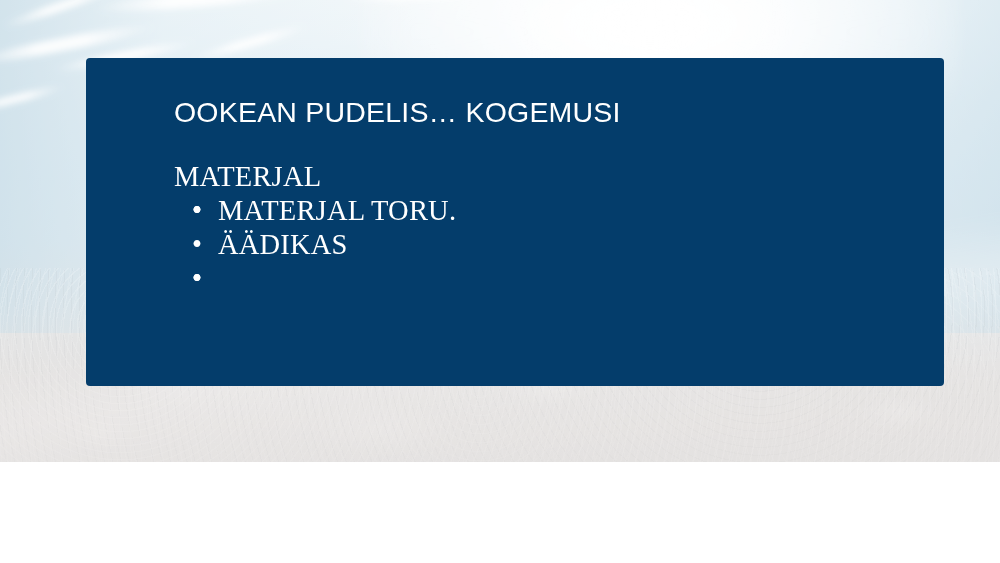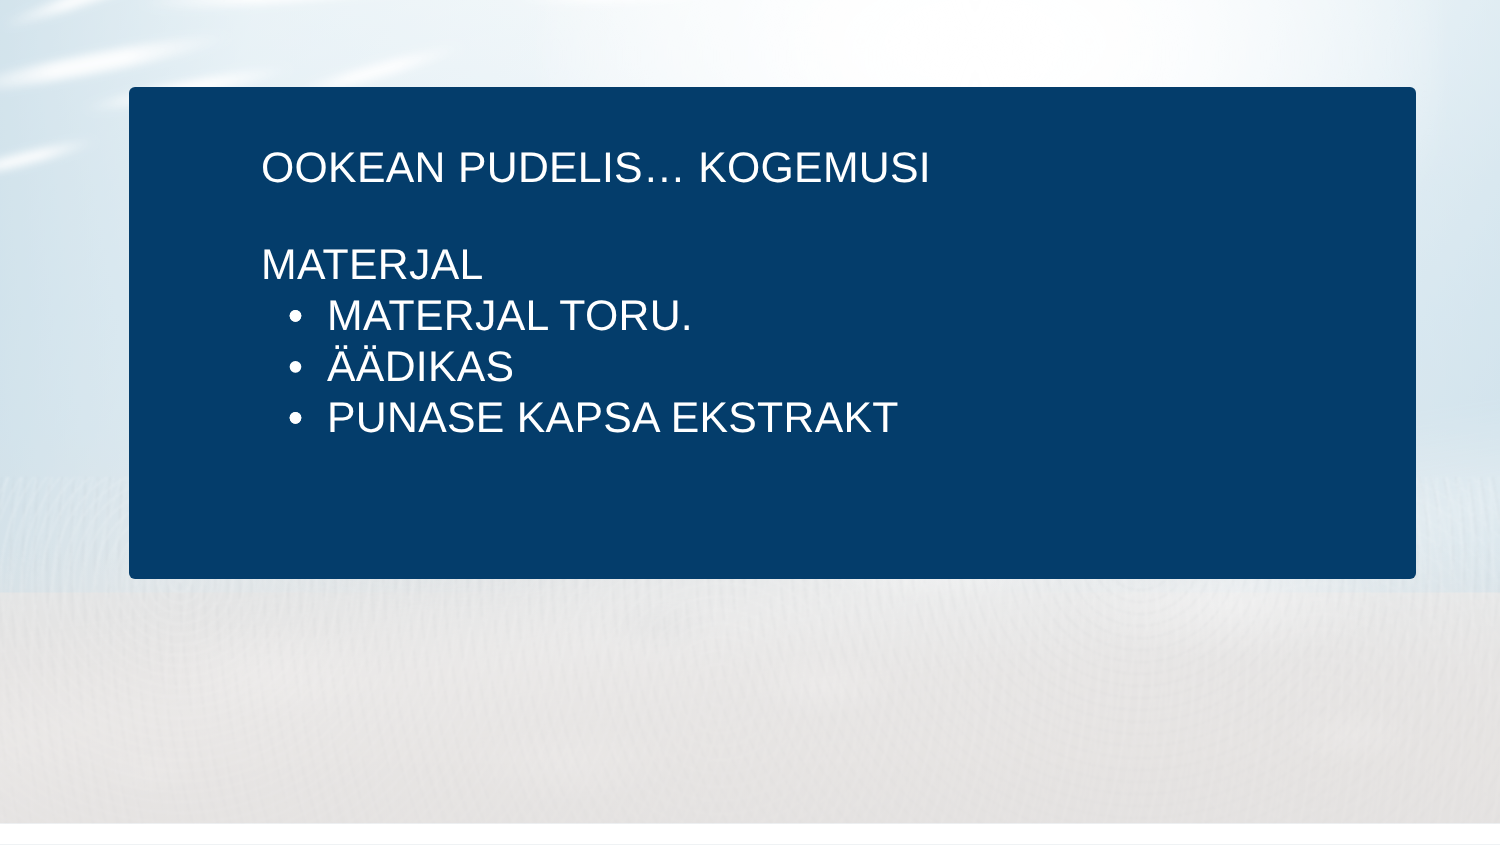--- a/index.html
+++ b/index.html
@@ -8,21 +8,21 @@
     padding: 0;
     background: #ffffff;
   }
   body {
     font-family: "Liberation Sans", sans-serif;
   }
 
   .slide {
     position: relative;
     width: 1000px;
-    height: 549px;
+    height: 462px;
     overflow: hidden;
     background: #cfd8dd;
   }
 
   
   .bg-photo {
     position: absolute;
     inset: 0;
     overflow: hidden;
   }
@@ -212,20 +212,21 @@
     color: #ffffff;
     font-size: 28.5px;
     line-height: 36px;
     letter-spacing: 0.2px;
     font-weight: 400;
     white-space: nowrap;
   }
 
   .body-block {
     margin-top: 30px;
+    font-family: Liberation Serif, serif;
   }
 
   .body-heading {
     color: #ffffff;
     font-size: 28.5px;
     line-height: 34px;
     letter-spacing: 0.2px;
     font-weight: 400;
   }
 
@@ -309,21 +310,20 @@
             <span class="bullet-dot">•</span>
             <span>ÄÄDIKAS</span>
           </li>
 
           <li class="bullet-item">
             <span class="bullet-dot">•</span>
           </li>
 
           <li class="bullet-item">
             <span class="bullet-dot">•</span>
-            <span>PUNASE KAPSA EKSTRAKT</span>
           </li>
 
         </ul>
       </div>
     </div>
   </div>
 
 </div>
 
 </body></html>

